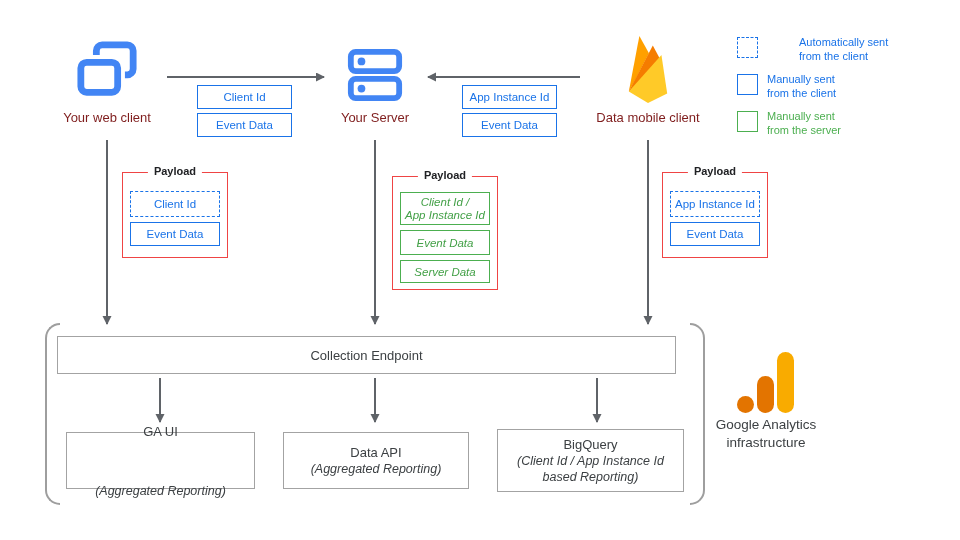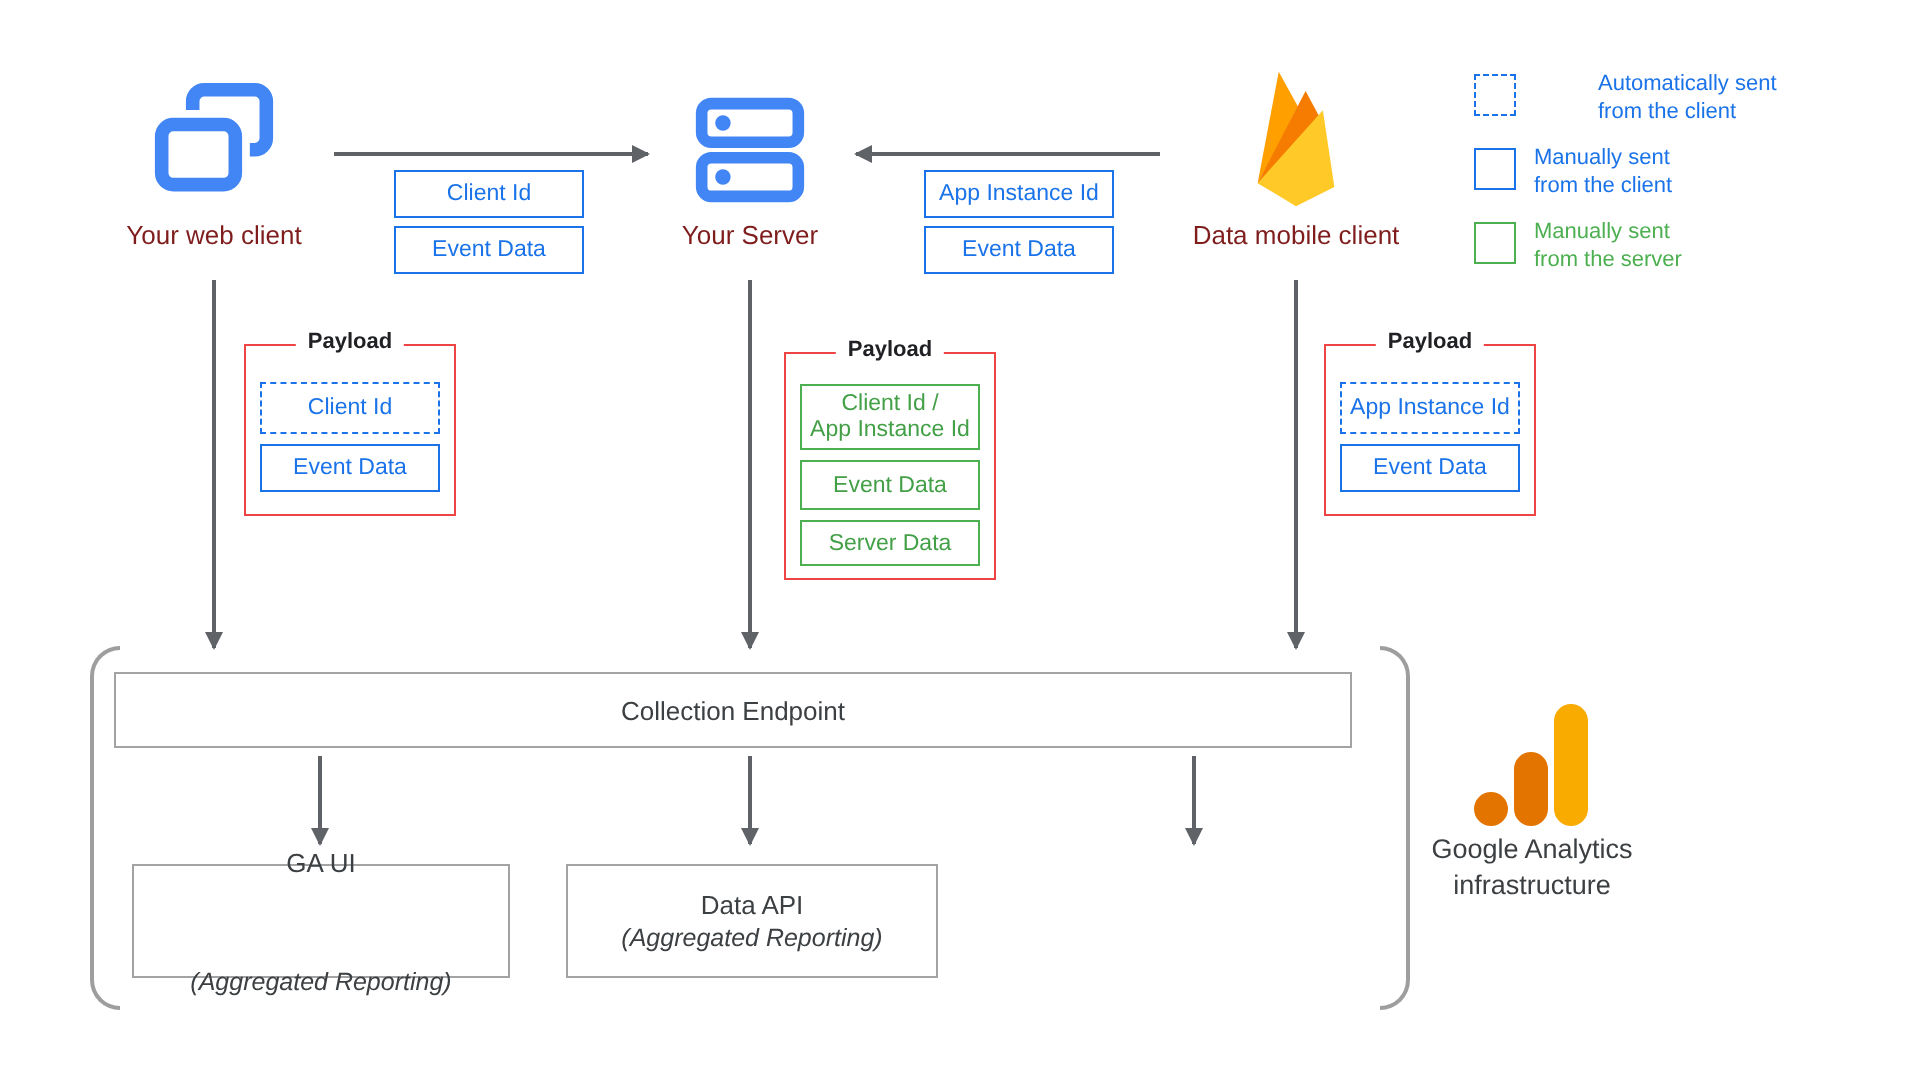--- a/index.html
+++ b/index.html
@@ -112,21 +112,21 @@
   <div class="payload" style="left:122px;top:172px;width:106px;height:86px;">
     <div class="payload-title">Payload</div>
     <div class="payload-items">
       <div class="payload-item dashed-blue" style="height:26px;">Client Id</div>
       <div class="payload-item solid-blue" style="height:24px;">Event Data</div>
     </div>
   </div>
 
   <div class="payload" style="left:392px;top:176px;width:106px;height:114px;">
     <div class="payload-title">Payload</div>
-    <div class="payload-items" style="top:15px;">
+    <div class="payload-items" style="top:15px;font-style:italic;">
       <div class="payload-item solid-green preline" style="height:33px;">Client Id /
 App Instance Id</div>
       <div class="payload-item solid-green" style="height:25px;">Event Data</div>
       <div class="payload-item solid-green" style="height:23px;">Server Data</div>
     </div>
   </div>
 
   <div class="payload" style="left:662px;top:172px;width:106px;height:86px;">
     <div class="payload-title">Payload</div>
     <div class="payload-items">
@@ -143,20 +143,25 @@
   </div>
 
   <div class="gray-box" style="left:66px;top:432px;width:189px;height:57px;gap:43px;">
     <div class="title">GA UI</div>
     <div class="subtitle">(Aggregated Reporting)</div>
   </div>
   <div class="gray-box" style="left:283px;top:432px;width:186px;height:57px;">
     <div class="title">Data API</div>
     <div class="subtitle">(Aggregated Reporting)</div>
   </div>
+  <div class="gray-box" style="left:497px;top:429px;width:187px;height:63px;">
+    <div class="title">BigQuery</div>
+    <div class="subtitle">(Client Id / App Instance Id
+based Reporting)</div>
+  </div>
 
   <svg class="abs" style="left:725px;top:348px;" width="72" height="68" viewBox="0 0 72 68">
     <rect x="52" y="4" width="17" height="61" rx="8.5" fill="#f9ab00"></rect>
     <rect x="32" y="28" width="17" height="37" rx="8.5" fill="#e37400"></rect>
     <circle cx="20.5" cy="56.5" r="8.5" fill="#e37400"></circle>
   </svg>
   <div class="brand-text" style="left:690px;top:416px;width:152px;">Google Analytics
 infrastructure</div>
 
 </div>

